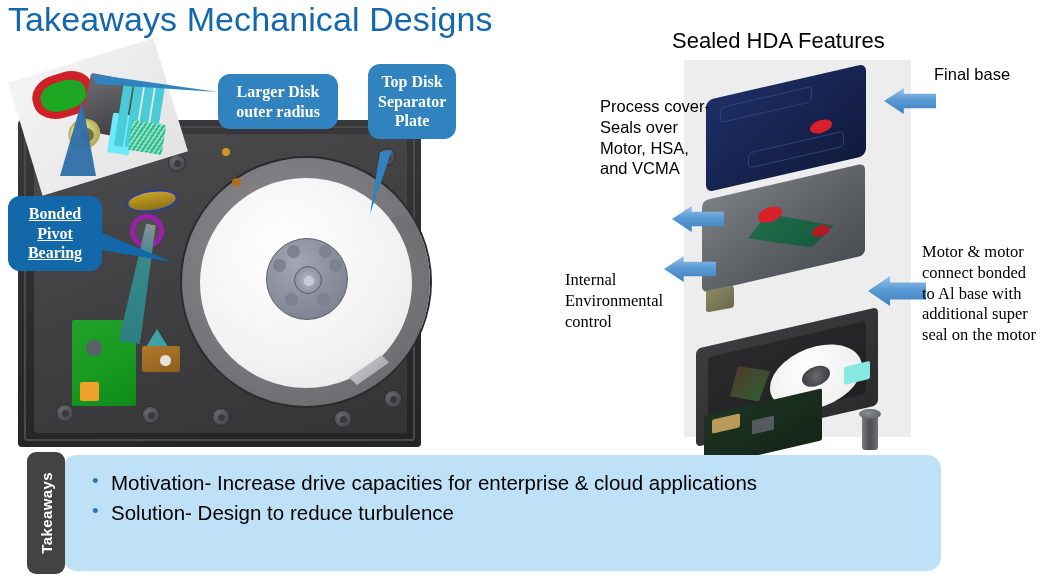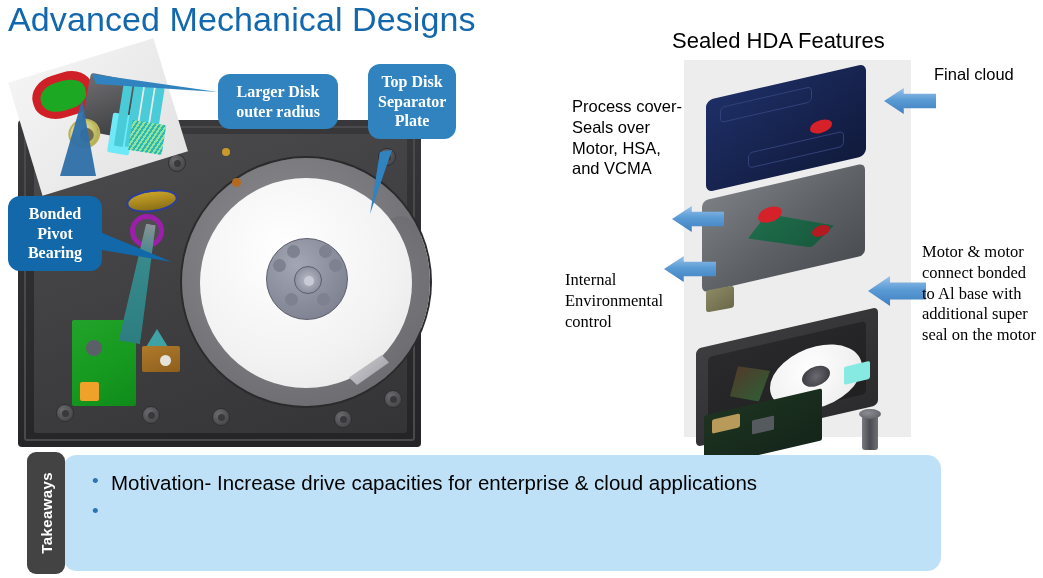--- a/index.html
+++ b/index.html
@@ -150,21 +150,21 @@
   }
 
   
   .callout {
     position:absolute; color:#ffffff; text-align:center;
     font-family: "Liberation Serif", serif; font-weight:bold;
     border-radius:12px; line-height:1.22; padding:8px 10px;
   }
   #callout-larger-coil { left:218px; top:74px; width:120px; font-size:16px; background:#3083BE; }
   #callout-top-disk    { left:368px; top:64px; width:88px;  font-size:16px; background:#3083BE; }
-  #callout-bonded      { left:8px;   top:196px; width:94px; font-size:16px; background:#1268A8; }
+  #callout-bonded      { left:8px;   top:196px; width:94px; font-size:16px; background:#1268A8;text-decoration:underline; }
 
   
   #sealed-heading {
     position:absolute; left:672px; top:28px; font-size:22px; color:#000;
   }
   #exploded-panel {
     position:absolute; left:684px; top:60px; width:227px; height:377px;
     background:#ededed;
   }
   .ex-cover {
@@ -237,21 +237,21 @@
 
   
   .blue-arrow {
     position:absolute; width:52px; height:26px;
     background: linear-gradient(180deg,#9CC3EA 0%,#5B9BD5 45%,#3E7FBF 100%);
     clip-path: polygon(100% 22%, 38% 22%, 38% 0, 0 50%, 38% 100%, 38% 78%, 100% 78%);
   }
 
   
   .dlabel { position:absolute; font-size:16.5px; color:#000; line-height:1.26; }
-  #label-process  { left:572px; top:96px;  width:120px; }
+  #label-process  { left:600px; top:96px;  width:120px; }
   #label-internal { left:565px; top:270px; width:125px;font-family:Liberation Serif, serif; }
   #label-final    { left:934px; top:64px;  width:100px; }
   #label-motor    { left:922px; top:242px; width:118px;font-family:Liberation Serif, serif; }
 
   
   #takeaways-box {
     position:absolute; left:63px; top:455px; width:878px; height:116px;
     background:#BFE1F7; border-radius:14px;
   }
   #takeaways-tab {
@@ -265,21 +265,21 @@
     letter-spacing:.4px;
   }
   #takeaway-list { position:absolute; left:92px; top:471px; }
   .tk-item { display:flex; align-items:flex-start; margin-bottom:6px; }
   .tk-bullet { color:#2E74B5; font-size:19px; line-height:1; width:19px; flex:0 0 19px; }
   .tk-text { font-size:20.5px; color:#000; line-height:1.15; }
 </style>
 </head>
 <body>
 
-<div id="slide-title">Advanced Mechanical Designs</div>
+<div id="slide-title">Takeaways Mechanical Designs</div>
 
 <div id="hdd-photo">
   <div class="hdd-base"></div>
   <div class="hdd-inner-shadow"></div>
   <div class="hdd-deck">
 
     <div class="pcb">
       <div class="pcb-screw"></div>
       <div class="pcb-chip"></div>
     </div>
@@ -388,28 +388,29 @@
   <div class="ex-screw"></div>
 </div>
 
 <div class="blue-arrow" style="left:884px; top:88px;"></div>
 <div class="blue-arrow" style="left:672px; top:206px;"></div>
 <div class="blue-arrow" style="left:664px; top:256px;"></div>
 <div class="blue-arrow" style="left:868px; top:276px; width:58px; height:30px;"></div>
 
 <div class="dlabel" id="label-process">Process cover-Seals over Motor, HSA, and VCMA</div>
 <div class="dlabel" id="label-internal">Internal Environmental control</div>
-<div class="dlabel" id="label-final">Final cloud</div>
+<div class="dlabel" id="label-final">Final base</div>
 <div class="dlabel" id="label-motor">Motor &amp; motor connect bonded to Al base with additional super seal on the motor</div>
 
 <div id="takeaways-box"></div>
 <div id="takeaways-tab">
   <span>Takeaways</span>
 </div>
 <div id="takeaway-list">
   <div class="tk-item">
     <div class="tk-bullet">•</div>
     <div class="tk-text">Motivation- Increase drive capacities for enterprise &amp; cloud applications</div>
   </div>
   <div class="tk-item">
     <div class="tk-bullet">•</div>
+    <div class="tk-text">Solution- Design to reduce turbulence</div>
   </div>
 </div>
 
 </body></html>

